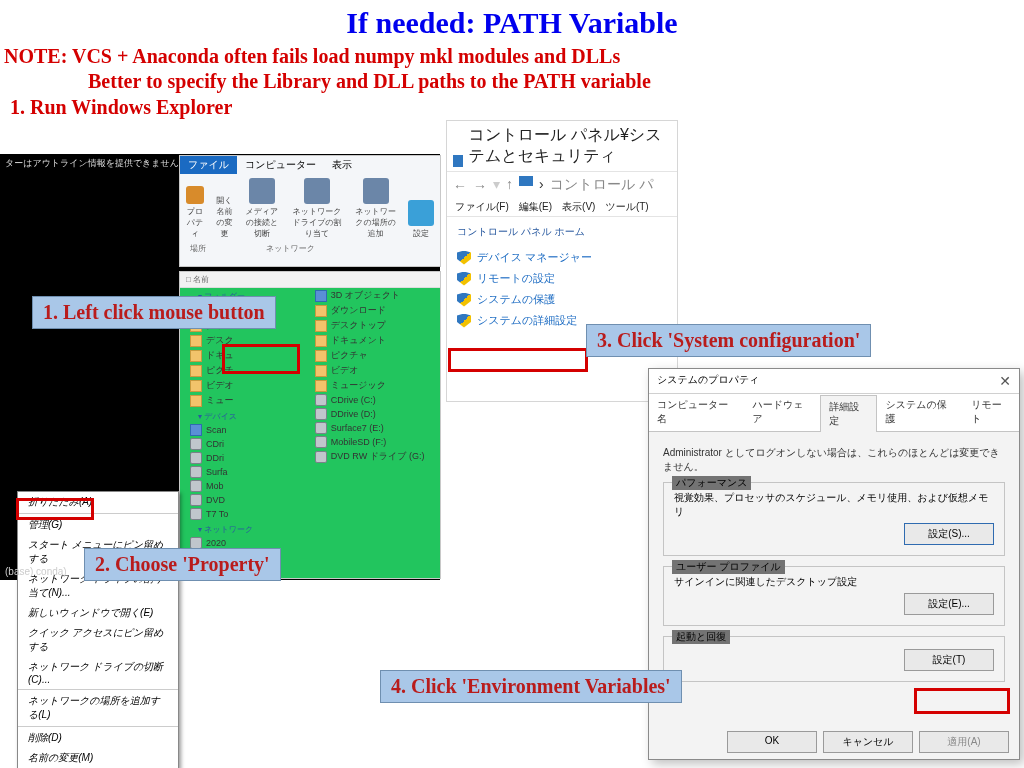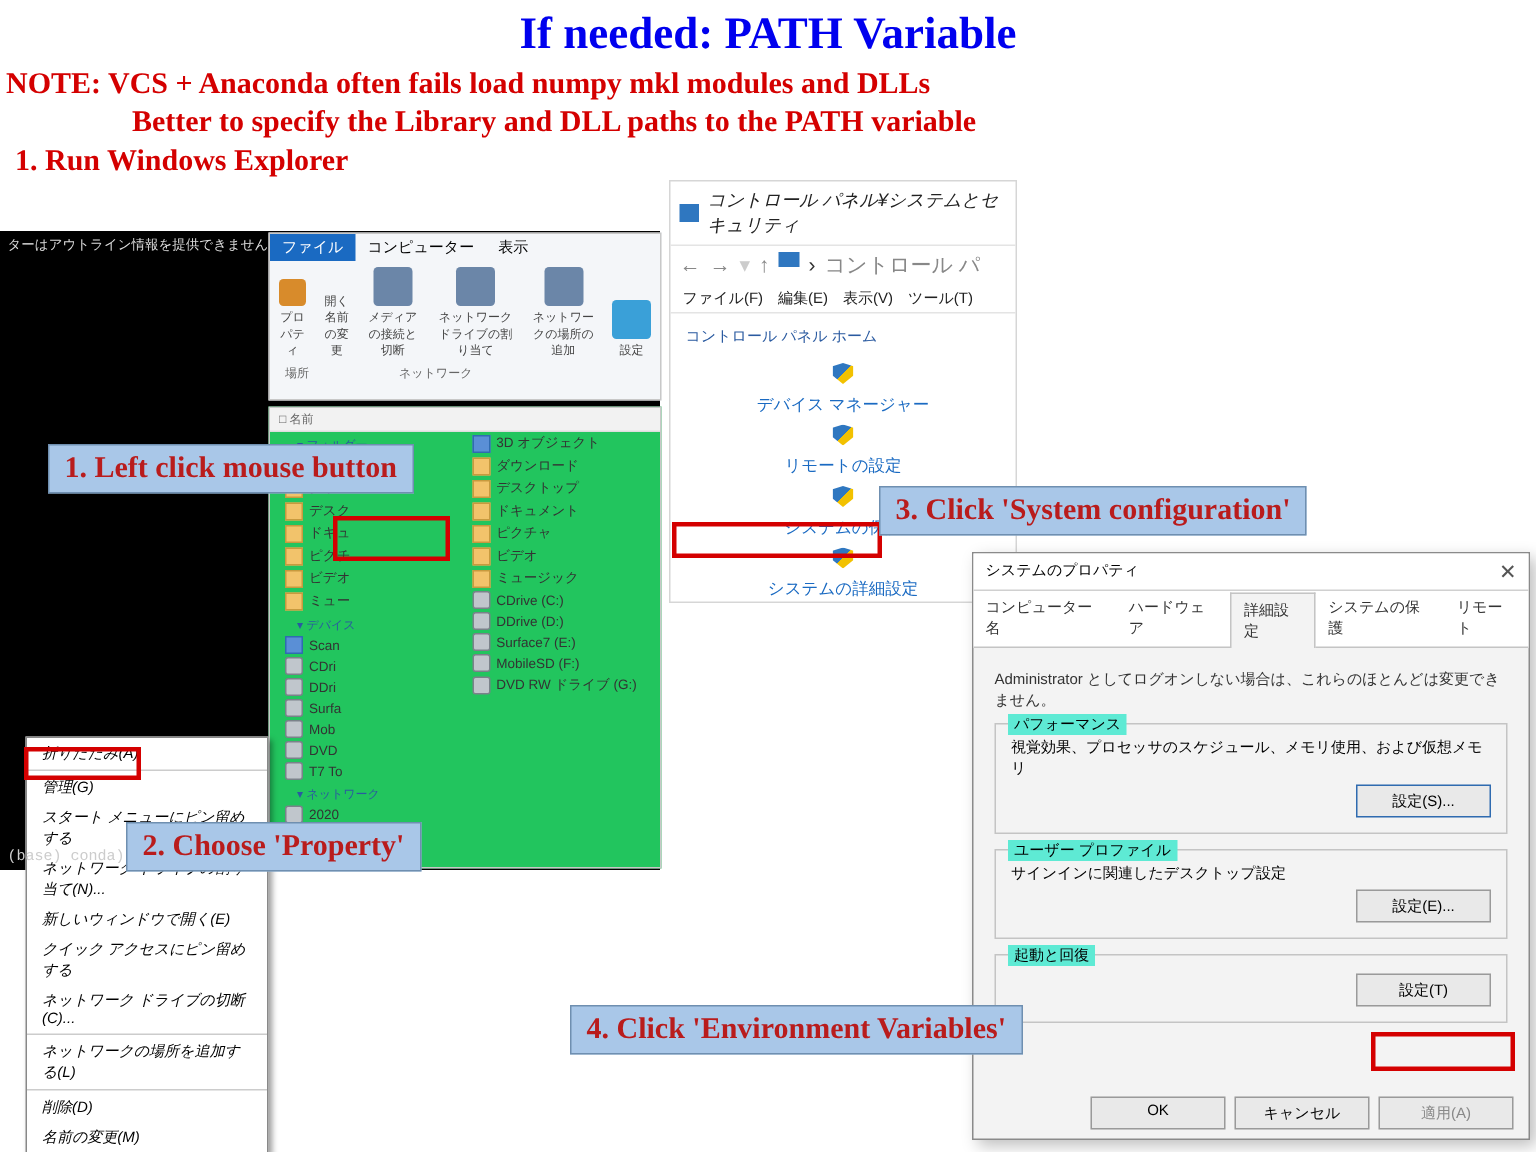--- a/index.html
+++ b/index.html
@@ -94,40 +94,39 @@
   .pane .grp { font-size:8px; color:#2a5aa0; padding:3px 18px 1px; }
   .contextmenu {
     position:absolute; left:16px; top:336px;
     width:160px; background:#fff; border:1px solid #888;
     font-size:10px; box-shadow:2px 2px 4px rgba(0,0,0,.4);
   }
   .contextmenu div { padding:3px 10px;font-style:italic; }
   .contextmenu hr { margin:1px 0; border:none; border-top:1px solid #ccc; }
   .prompt {
     position:absolute; left:4px; bottom:2px;
-    color:#ccc; font-size:10px;font-family:Liberation Mono, monospace;
+    color:#ccc; font-size:10px;
   }
   
   .cpanel {
     position:absolute; left:446px; top:120px;
     width:230px; height:280px;
     background:#fff; border:1px solid #d6d6d6;
     font-size:11px; color:#222;
   }
   .cpanel .addr {
-    display:flex; align-items:center; gap:6px;
+    display:flex; align-items:flex-end; gap:6px;
     padding:4px 6px; border-bottom:1px solid #e4e4e4;
-    font-size:12px;
-    font-style:italic;
+    font-size:16px;
   }
   .cpanel .addrico { width:16px; height:12px; background:#2f77c0; }
   .cpanel .navbtns { display:flex; gap:6px; padding:4px 6px; color:#888; font-size:14px; }
   .cpanel .menu { display:flex; gap:10px; padding:2px 8px; font-size:10px; border-bottom:1px solid #e4e4e4; }
   .cpanel .home { padding:8px 10px; color:#2a5aa0; font-size:10px; }
-  .cpanel .link { display:flex; align-items:center; gap:6px; padding:3px 10px; font-size:11px; color:#1a6ac2;flex-direction:column; }
+  .cpanel .link { display:flex; align-items:center; gap:6px; padding:3px 10px; font-size:11px; color:#1a6ac2; }
   .shield {
     width:14px; height:14px; display:inline-block;
     background:
       linear-gradient(135deg,#2f77c0 50%, #f2c100 50%);
     clip-path: polygon(50% 0,100% 15%,100% 60%,50% 100%,0 60%,0 15%);
   }
   
   .sysprop {
     position:absolute; left:648px; top:368px;
     width:370px; height:390px;
@@ -143,21 +142,21 @@
   .sysprop .tabs { display:flex; font-size:10px; border-bottom:1px solid #c4c4c4; background:#fff; }
   .sysprop .tabs div { padding:4px 8px; color:#333; }
   .sysprop .tabs .act { background:#f3f3f3; border:1px solid #c4c4c4; border-bottom:none; position:relative; top:1px; }
   .sysprop .body { padding:10px 14px; }
   .group {
     border:1px solid #c4c4c4; padding:8px 10px 10px;
     margin-bottom:10px; font-size:10px; position:relative;
   }
   .group .lgd {
     position:absolute; top:-7px; left:8px;
-    background:#5eead4; padding:0 4px; font-size:10px;
+    background:#737373; padding:0 4px; font-size:10px;
   }
   .winbtn {
     display:inline-block; min-width:68px;
     padding:3px 10px; text-align:center;
     background:#e9e9e9; border:1px solid #9a9a9a;
     font-size:10px;
   }
   .winbtn.primary { border:1px solid #2f6bb0; }
   .btnrow { text-align:right; margin-top:4px; }
   .dlgbtns {

